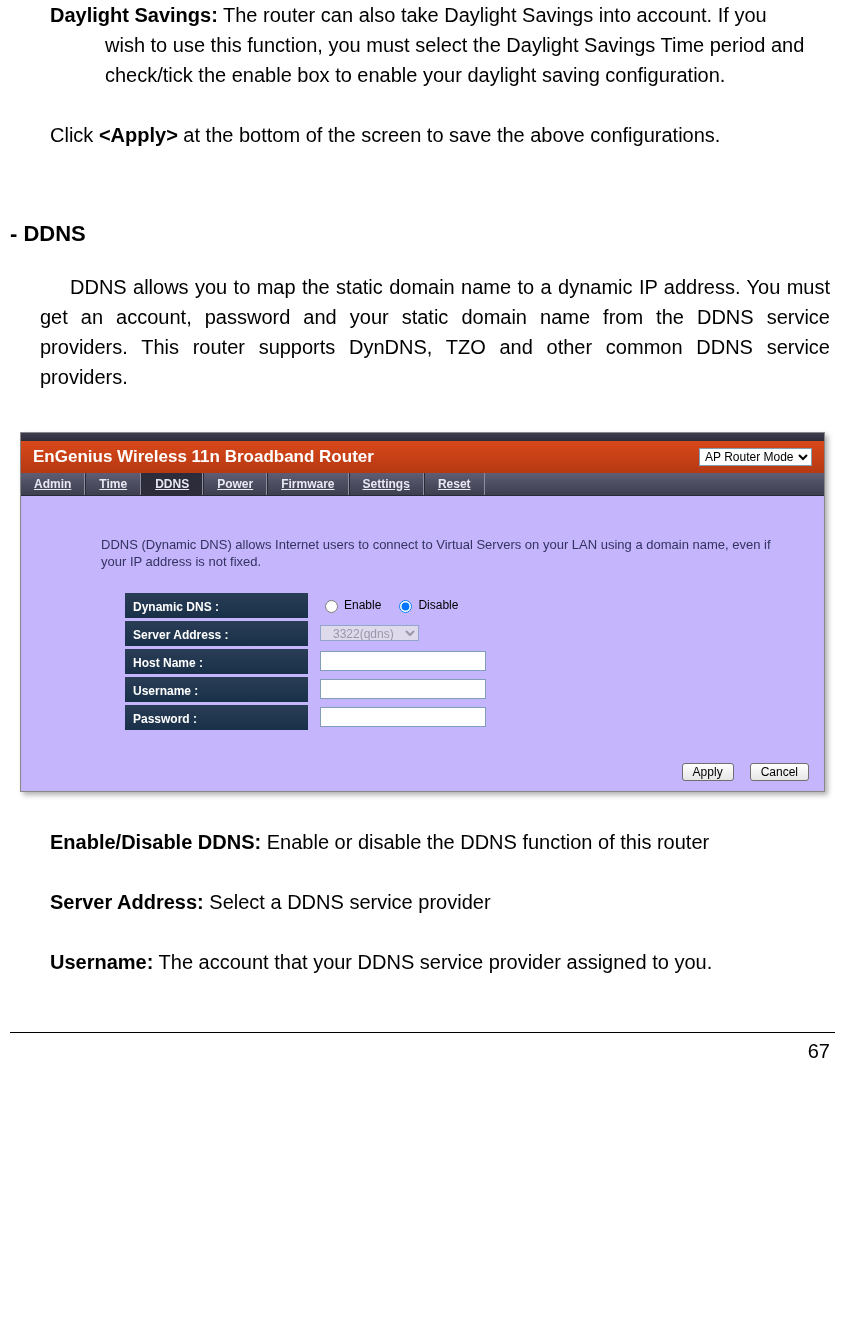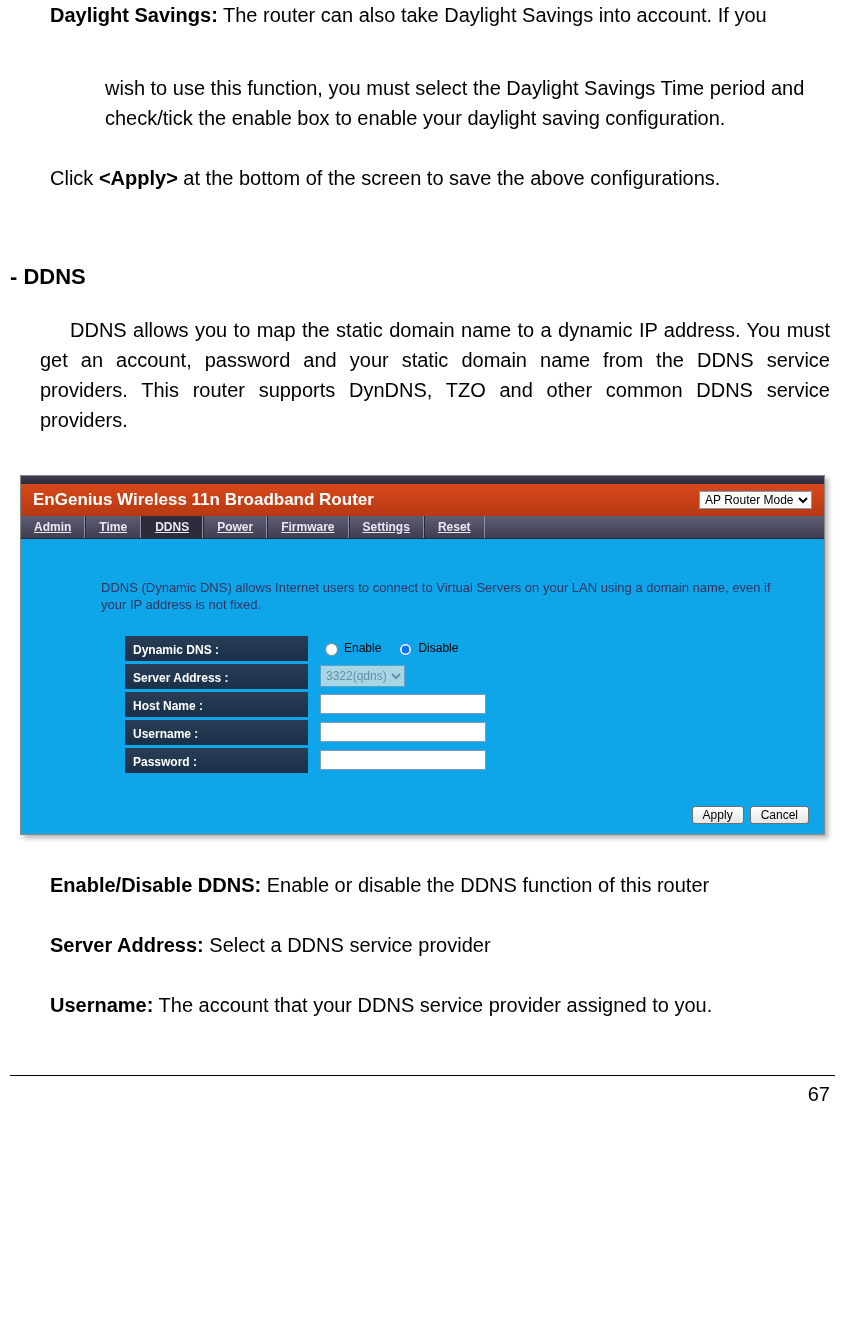--- a/index.html
+++ b/index.html
@@ -13,21 +13,21 @@
     }
     .indent-text { margin: 0 5px 30px 40px; }
     .indent-sub { margin: 0 0 30px 95px; }
     .section-head { font-weight: bold; font-size: 22px; margin: 67px 0 22px 0; }
     .body-para { margin: 16px 5px 40px 30px; text-align: justify; }
     .bold { font-weight: bold; }
     .screenshot-outer {
       margin: 0 10px 35px 10px;
       border: 1px solid #888;
       box-shadow: 3px 3px 5px rgba(0,0,0,0.3), inset 0 0 1px #bbb;
-      background: #0ea5e9;
+      background: #c4b5fd;
       font-family: Tahoma, Verdana, sans-serif;
     }
     .ss-gradient-bar {
       height: 8px;
       background: linear-gradient(#3d3d50, #2c2c3a);
     }
     .ss-title-row {
       background: linear-gradient(#d8481a, #b63912);
       color: #fff;
       padding: 3px 12px;
@@ -104,48 +104,48 @@
     .radio-op { display: inline-flex; align-items: center; gap: 3px; margin-right: 8px; }
     .radio-op input { width: 13px; height: 13px; }
     .text-field {
       border: 1px solid #7f9db9;
       height: 18px; width: 160px;
       font-size: 12px;
       padding: 0 2px;
     }
     .select-field {
       border: 1px solid #7f9db9;
-      height: 22px;
+      height: 16px;
       font-size: 12px;
       background: #ebebe4; color: #888;
-      padding: 0 1px;
+      padding: 0 8px;
     }
     .btn-row {
-      display: flex; justify-content: flex-end; gap: 6px;
+      display: flex; justify-content: flex-end; gap: 16px;
       padding: 10px 15px 10px 0;
     }
     .win-btn {
       background: linear-gradient(#fff,#e6e6e6);
       border: 1px solid #707070;
       border-radius: 3px;
       font-size: 12px;
       padding: 1px 10px;
       font-family: Tahoma, sans-serif;
     }
     .defs { margin: 0 5px 0 40px; }
     .def-item { margin-bottom: 30px; }
     .footer-line { border-top: 1px solid #000; margin: 55px 0 3px 0; }
     .pgnum { text-align: right; font-size: 20px; padding-right: 5px; margin-bottom: 8px; }
   </style>
 </head>
 <body>
 
 <div class="indent-text">
   <span class="bold">Daylight Savings:</span><span> The router can also take Daylight Savings into account. If you</span>
-  <div class="indent-sub" style="margin-left:55px; margin-bottom:0;margin-top:43px;">wish to use this function, you must select the Daylight Savings Time period and check/tick the enable box to enable your daylight saving configuration.</div>
+  <div class="indent-sub" style="margin-left:55px; margin-bottom:0;">wish to use this function, you must select the Daylight Savings Time period and check/tick the enable box to enable your daylight saving configuration.</div>
 </div>
 
 <div class="indent-text">
   <span>Click </span><span class="bold">&lt;Apply&gt;</span><span> at the bottom of the screen to save the above configurations.</span>
 </div>
 
 <div class="section-head">- DDNS</div>
 
 <div class="body-para" style="text-indent: 30px;">DDNS allows you to map the static domain name to a dynamic IP address. You must get an account, password and your static domain name from the DDNS service providers. This router supports DynDNS, TZO and other common DDNS service providers.</div>
 

